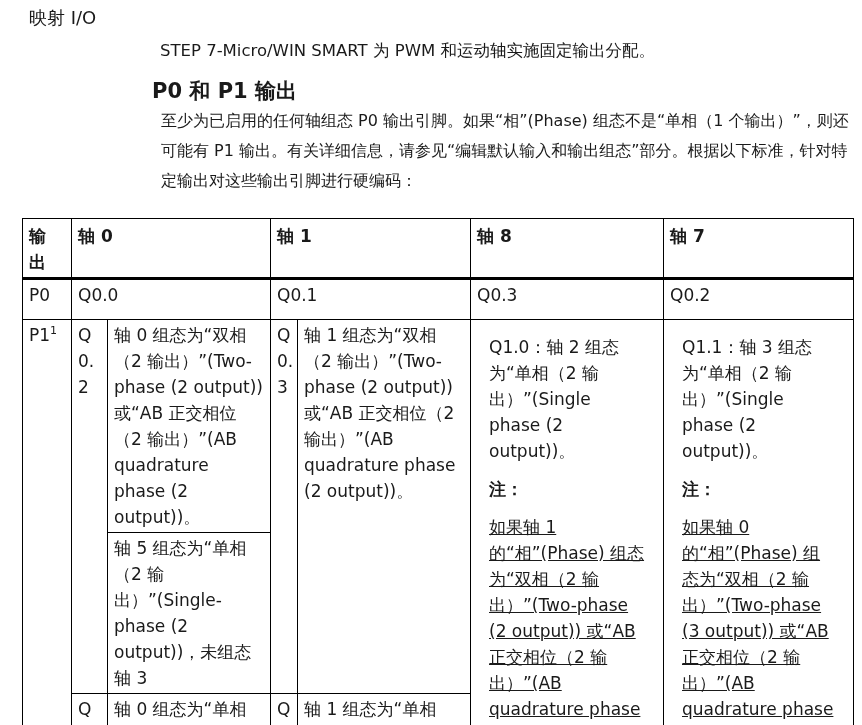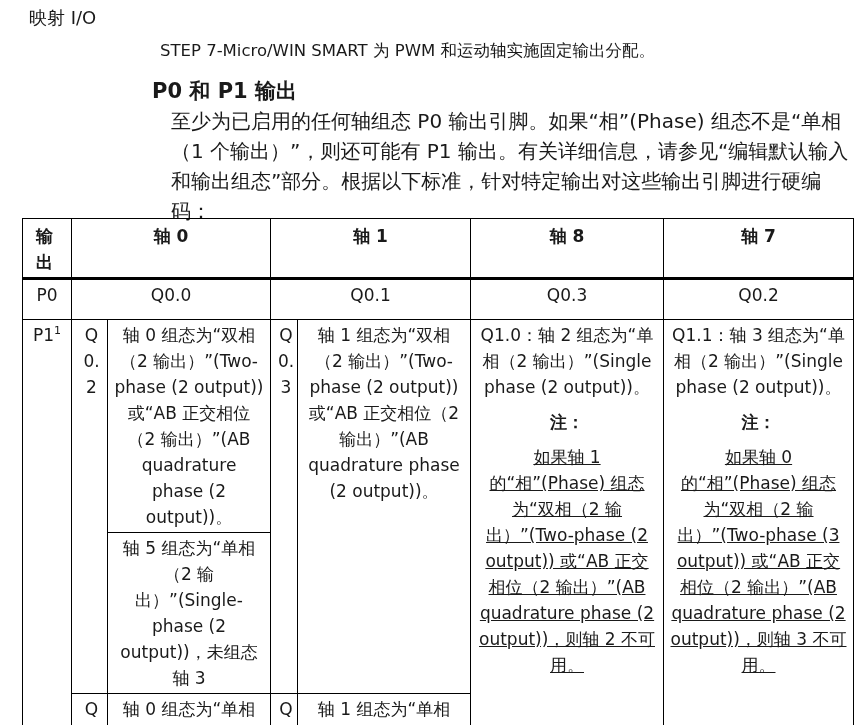--- a/index.html
+++ b/index.html
@@ -14,47 +14,47 @@
   }
   .intro {
     position:absolute; left:160px; top:40px;
     font-size:16.5px;
   }
   .sub-heading {
     position:absolute; left:152px; top:77px;
     font-size:21px; font-weight:bold;
   }
   .body-para {
-    position:absolute; left:171px; top:106px; width:690px;
-    font-size:20px; line-height:30px;
+    position:absolute; left:161px; top:106px; width:690px;
+    font-size:16px; line-height:30px;
   }
   table.io-table {
     position:absolute; left:22px; top:218px;
     width:831px; table-layout:fixed; border-collapse:collapse;
     font-size:17px; line-height:26px;
   }
   .io-table th, .io-table td {
     border:1.5px solid #000000;
-    vertical-align:top; text-align:center;
+    vertical-align:top; text-align:left;
     padding:2px 6px;
     font-weight:normal;
     overflow-wrap:break-word;
   }
   .io-table thead th {
     font-weight:bold;
     border-bottom:3px solid #000000;
     height:53px; padding-top:4px;
   }
   .io-table th.th-output { padding-right:11px; }
   .io-table tr.r-p0  { height:41px; }
   .io-table tr.r-p1a { height:188px; }
   .io-table tr.r-p1b { height:113px; }
   .io-table tr.r-p1c { height:112px; }
   .io-table td.pin { padding:2px 2px 2px 6px; word-break:break-all; }
-  .io-table td p { margin:0; }
+  .io-table td p { margin:12px; }
   .io-table td p.note-label { font-weight:bold; margin-top:9px; }
   .io-table td p.note-text  { margin-top:9px;text-decoration:underline; }
   sup.fn { font-size:11px; line-height:0; vertical-align:super; }
 </style>
 </head>
 <body>
 
 <h1 class="doc-title">映射 I/O</h1>
 
 <p class="intro">STEP 7-Micro/WIN SMART 为 PWM 和运动轴实施固定输出分配。</p>

